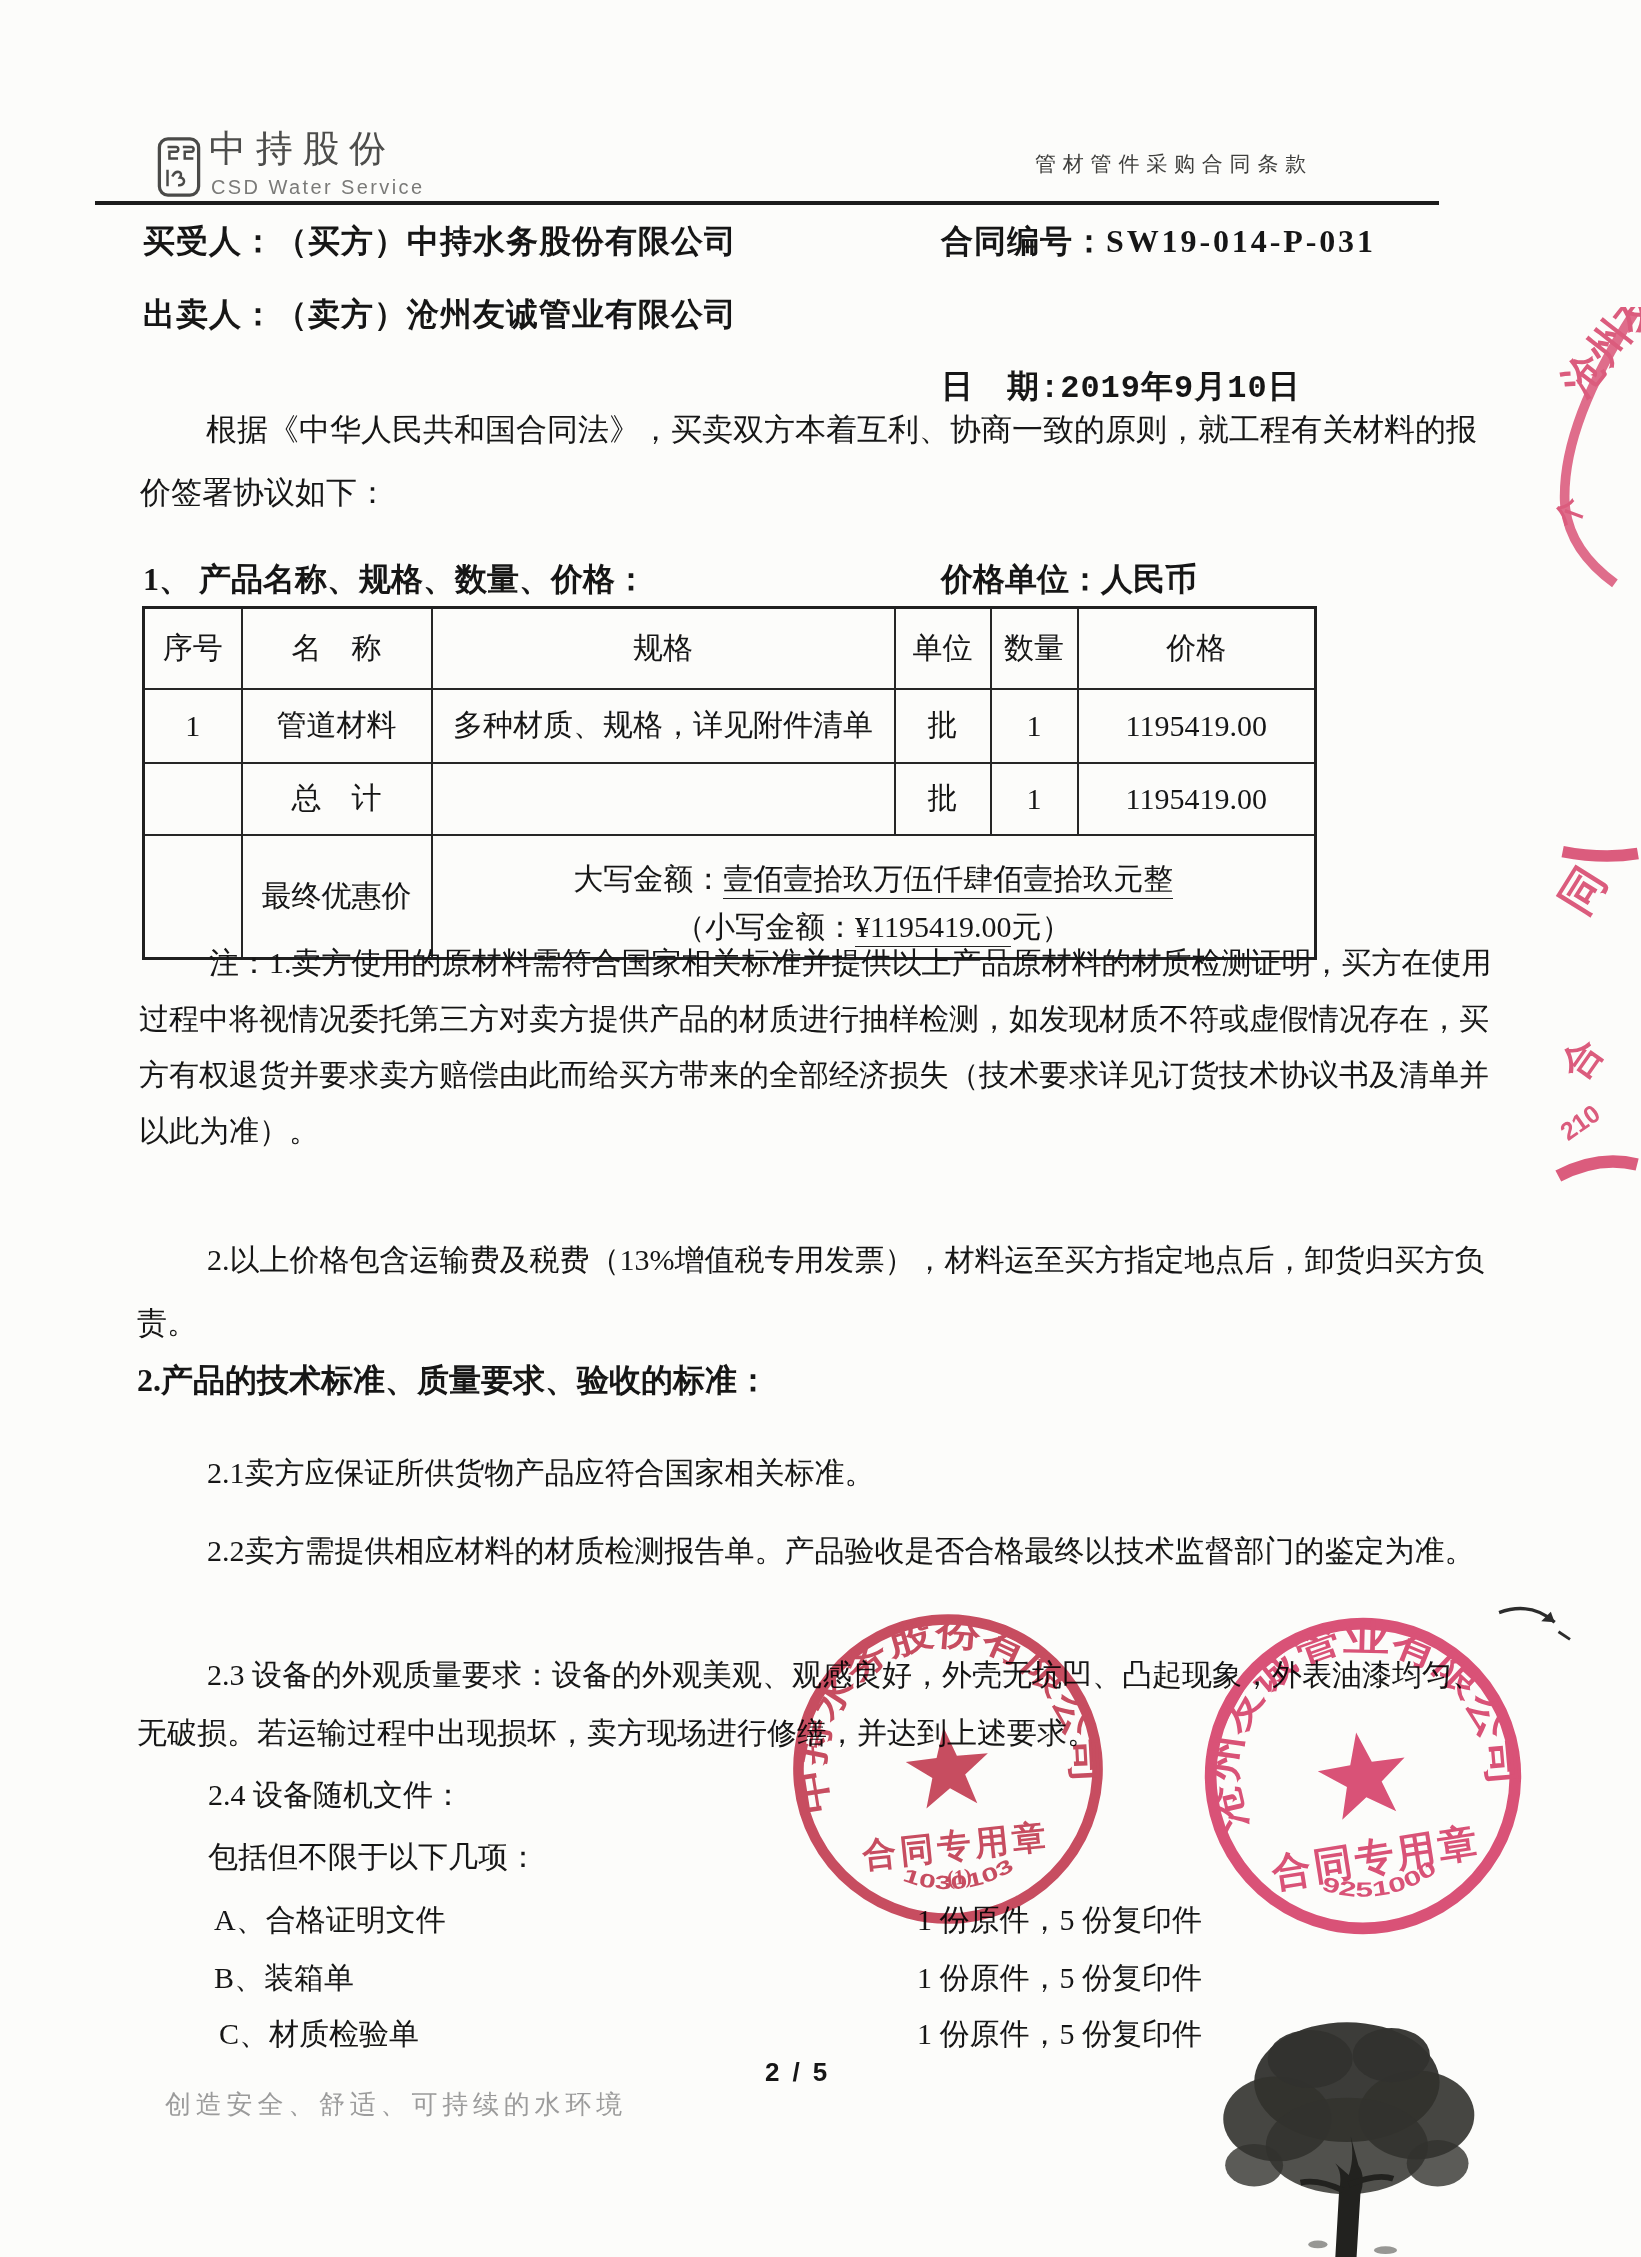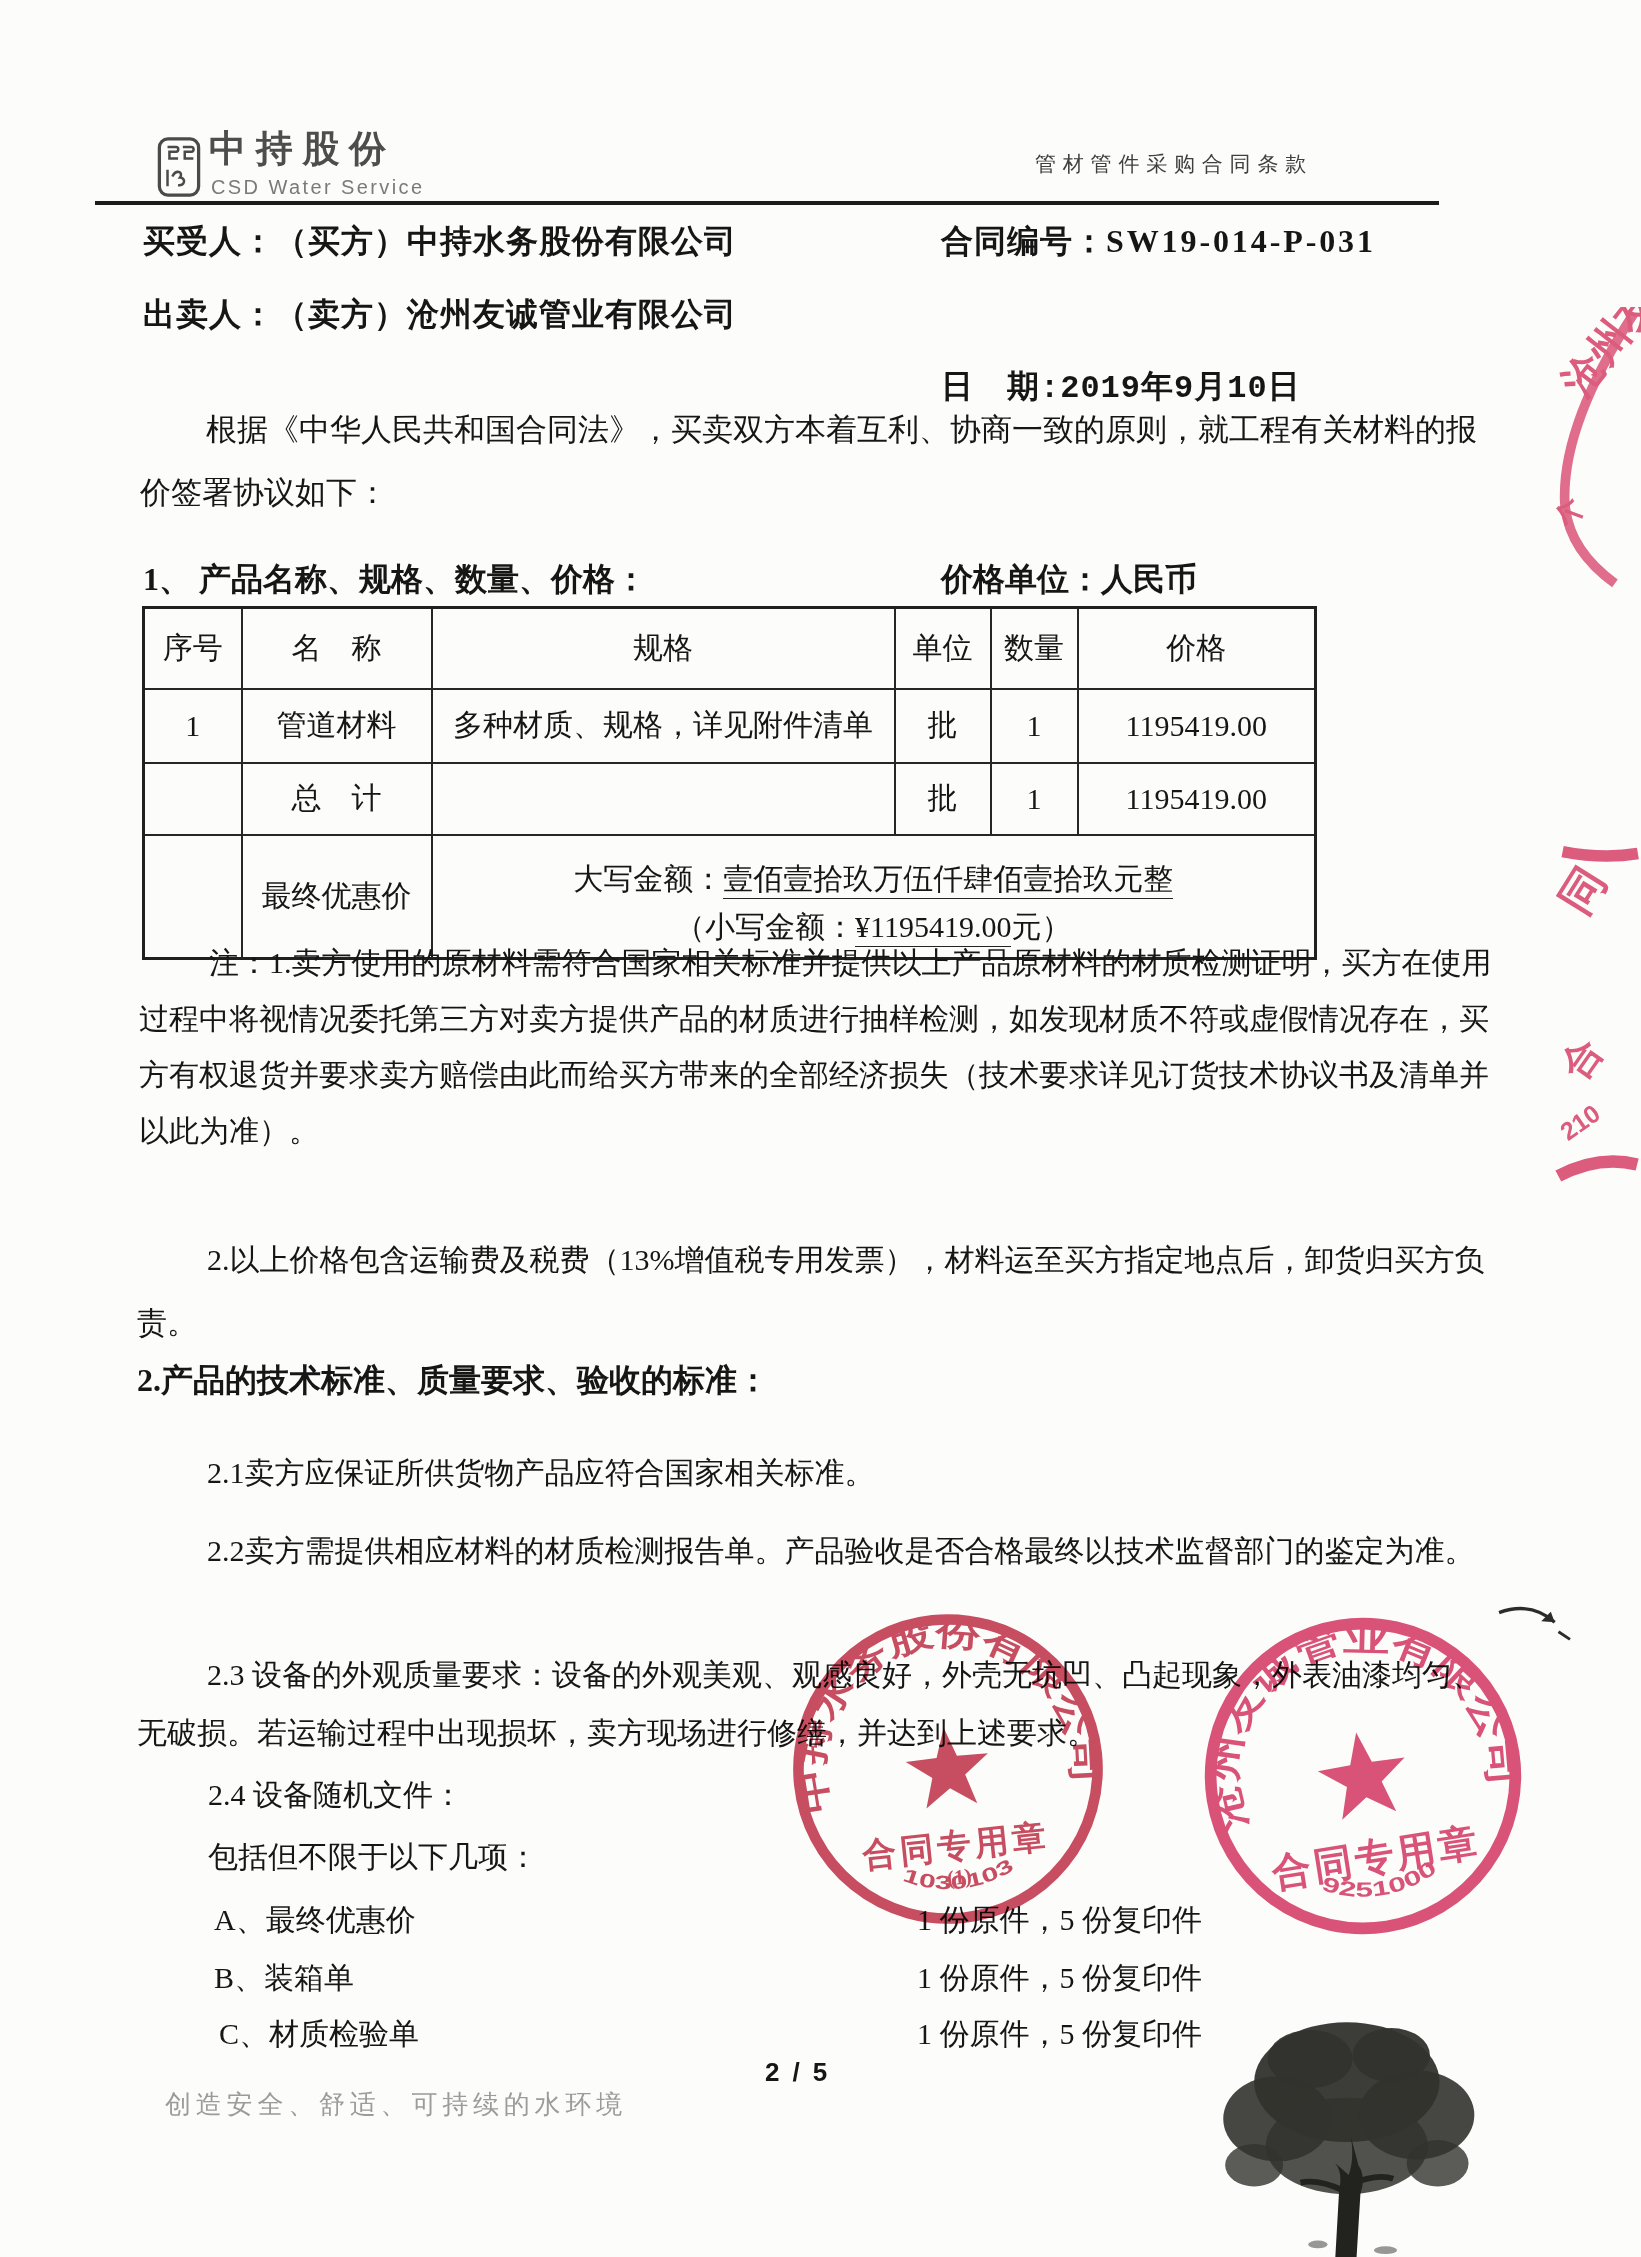--- a/index.html
+++ b/index.html
@@ -3,21 +3,21 @@
 <meta charset="utf-8">
 <style>
   html,body{margin:0;padding:0;background:#e8e8e6;}
   .page{position:relative;width:1641px;height:2257px;background:#fcfcfa;overflow:hidden;
         font-family:"Liberation Serif","DejaVu Serif",serif;color:#161616;}
   .abs{position:absolute;}
   .body-text{font-size:30px;line-height:58px;}
   .bold{font-weight:700;}
   
   .logo-text{font-family:"Liberation Sans","DejaVu Sans",sans-serif;font-size:37px;
-             letter-spacing:9.7px;color:#4d4d4b;font-weight:700;}
+             letter-spacing:9.7px;color:#4d4d4b;font-weight:400;}
   .logo-sub{font-family:"Liberation Sans","DejaVu Sans",sans-serif;font-size:20px;
             letter-spacing:2.4px;color:#7a7a78;}
   .doc-title{font-size:21px;letter-spacing:6.8px;color:#3f3f3d;}
   .header-rule{background:#1c1c1c;height:3.9px;}
   .party{font-size:32px;font-weight:600;letter-spacing:1px;white-space:nowrap;}
   .party .num{letter-spacing:2.9px;}
   
   table.items{border-collapse:collapse;table-layout:fixed;}
   table.items td{border:2.4px solid #262626;text-align:center;vertical-align:middle;
                  font-size:30px;padding:0;overflow:hidden;}
@@ -116,21 +116,21 @@
   <div class="abs" style="left:139px;top:935px;width:1359px;font-size:30px;line-height:56px;text-indent:70px;">注：1.卖方使用的原材料需符合国家相关标准并提供以上产品原材料的材质检测证明，买方在使用过程中将视情况委托第三方对卖方提供产品的材质进行抽样检测，如发现材质不符或虚假情况存在，买方有权退货并要求卖方赔偿由此而给买方带来的全部经济损失（技术要求详见订货技术协议书及清单并以此为准）。</div>
   <div class="abs" style="left:137px;top:1228px;width:1359px;font-size:30px;line-height:63px;text-indent:70px;">2.以上价格包含运输费及税费（13%增值税专用发票），材料运至买方指定地点后，卸货归买方负责。</div>
 
   <div class="abs bold" style="left:137px;top:1359px;font-size:32px;">2.产品的技术标准、质量要求、验收的标准：</div>
   <div class="abs" style="left:137px;top:1453px;width:1359px;font-size:30px;text-indent:70px;">2.1卖方应保证所供货物产品应符合国家相关标准。</div>
   <div class="abs" style="left:137px;top:1521px;width:1359px;font-size:30px;line-height:60px;text-indent:70px;">2.2卖方需提供相应材料的材质检测报告单。产品验收是否合格最终以技术监督部门的鉴定为准。</div>
   <div class="abs" style="left:137px;top:1646px;width:1359px;font-size:30px;line-height:58px;text-indent:70px;">2.3 设备的外观质量要求：设备的外观美观、观感良好，外壳无坑凹、凸起现象，外表油漆均匀、无破损。若运输过程中出现损坏，卖方现场进行修缮，并达到上述要求。</div>
   <div class="abs" style="left:208px;top:1775px;font-size:30px;">2.4 设备随机文件：</div>
   <div class="abs" style="left:208px;top:1837px;font-size:30px;">包括但不限于以下几项：</div>
 
-  <div class="abs" style="left:214px;top:1900px;font-size:30px;">A、最终优惠价</div>
+  <div class="abs" style="left:214px;top:1900px;font-size:30px;">A、合格证明文件</div>
   <div class="abs copies" style="left:917px;top:1900px;font-size:30px;">1 份原件，5 份复印件</div>
   <div class="abs" style="left:214px;top:1958px;font-size:30px;">B、装箱单</div>
   <div class="abs copies" style="left:917px;top:1958px;font-size:30px;">1 份原件，5 份复印件</div>
   <div class="abs" style="left:219px;top:2014px;font-size:30px;">C、材质检验单</div>
   <div class="abs copies" style="left:917px;top:2014px;font-size:30px;">1 份原件，5 份复印件</div>
 
   <svg class="abs stamp" style="left:784px;top:1605px;transform:rotate(-6deg);" width="328" height="328" viewBox="0 0 340 340">
     <circle cx="170" cy="170" r="155" fill="none" stroke="#c43a51" stroke-width="11"></circle>
     <defs>
       <path id="ringL" d="M 49 215 A 129 129 0 1 1 291 215"></path>

